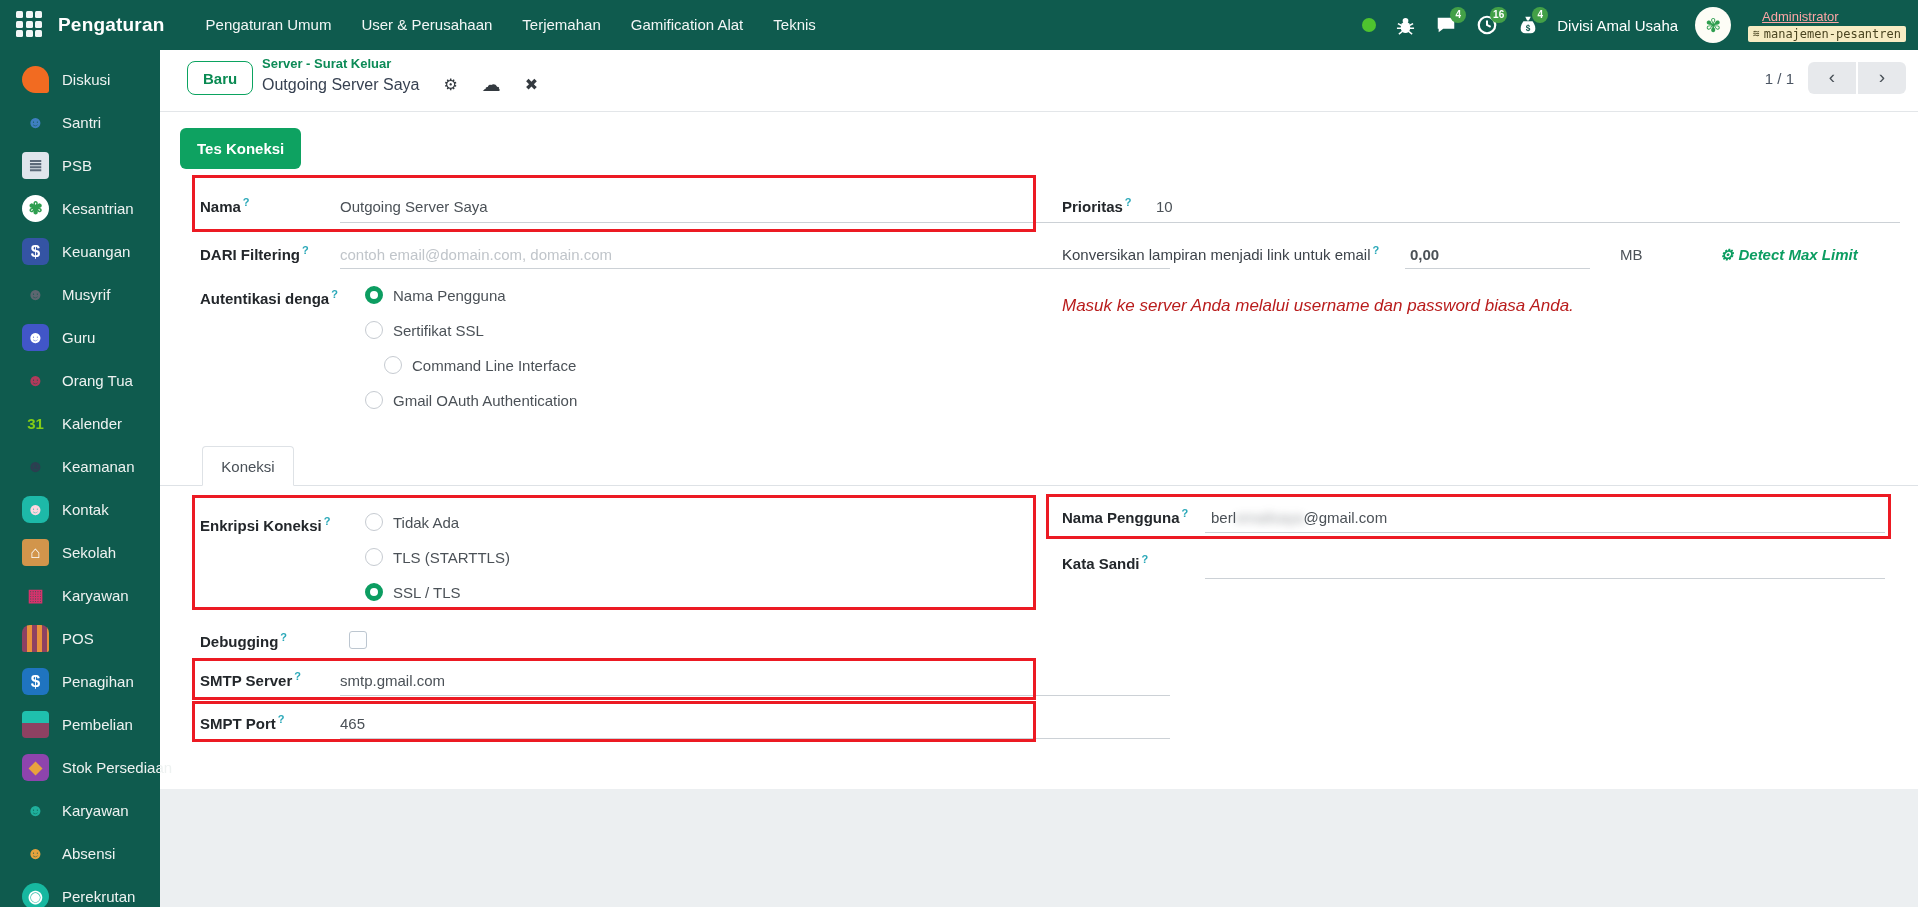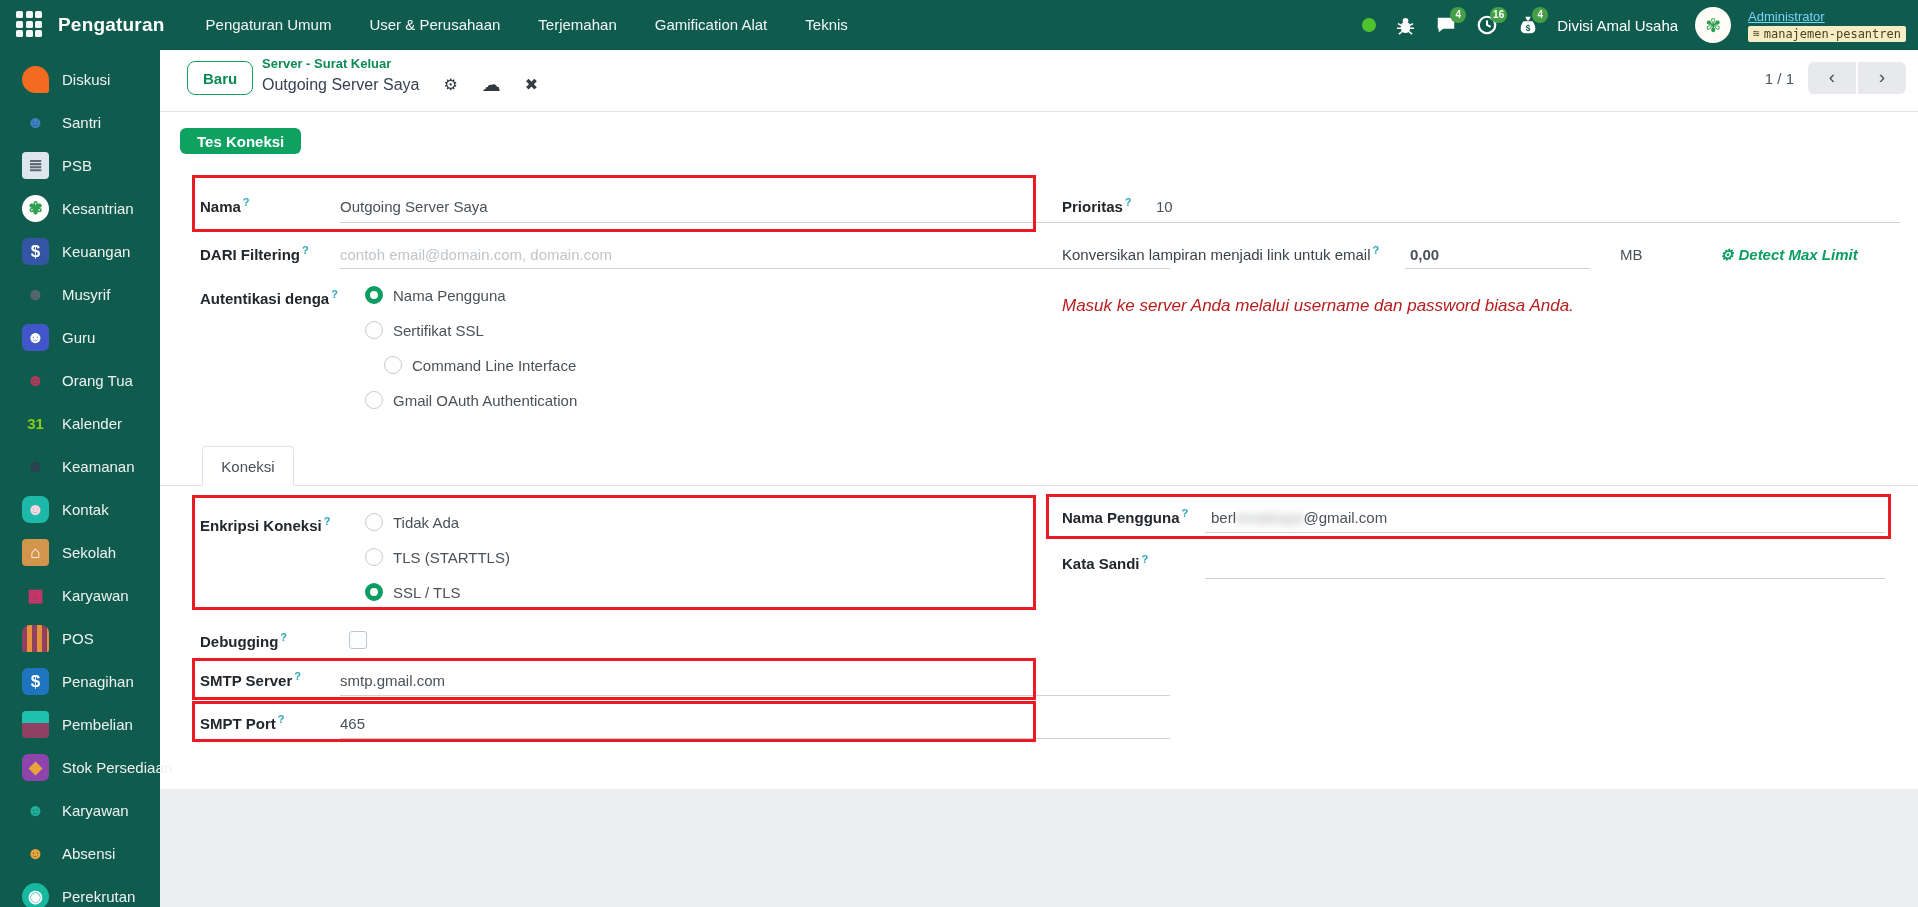--- a/index.html
+++ b/index.html
@@ -6,32 +6,32 @@
   html,body { width:1918px; height:907px; font-family:"Liberation Sans",sans-serif; background:#eef0f1; }
   .screen { position:relative; width:1918px; height:907px; overflow:hidden; background:#fff; }
 
   
   .topbar { position:absolute; left:0; top:0; width:1918px; height:50px; background:#0f5b4e;
             display:flex; align-items:center; color:#fff; z-index:30; }
   .apps-grid { width:28px; height:28px; margin:0 14px 0 16px; display:grid;
                grid-template-columns:repeat(3,7px); grid-template-rows:repeat(3,7px); gap:2.5px; cursor:pointer; }
   .apps-grid span { background:#fff; border-radius:1.5px; opacity:.95; }
   .app-title { font-size:19px; font-weight:bold; margin-right:26px; letter-spacing:.2px; }
-  .tb-menu { display:flex; align-items:center; height:50px;gap:8px; }
+  .tb-menu { display:flex; align-items:center; height:50px; }
   .tb-menu-item { padding:0 15px; font-size:15px; line-height:50px; color:rgba(255,255,255,.95); cursor:pointer; }
   .tb-right { margin-left:auto; display:flex; align-items:center; gap:17px; padding-right:12px; }
   .status-dot { width:14px; height:14px; border-radius:50%; background:#4fc32f; }
   .tb-ic { position:relative; width:24px; height:24px; display:flex; align-items:center; justify-content:center; cursor:pointer; }
   .tb-badge { position:absolute; top:-6px; right:-8px; min-width:16px; height:16px; padding:0 3px;
               background:#43a047; border-radius:8px; font-size:10px; line-height:16px; text-align:center; color:#fff; font-weight:bold; }
   .tb-company { font-size:15px; cursor:pointer; white-space:nowrap; }
   .tb-avatar { width:36px; height:36px; border-radius:50%; background:#fdfdf6; display:flex; align-items:center;
                justify-content:center; color:#2e9e4f; font-size:19px; cursor:pointer; }
   .tb-user { display:flex; flex-direction:column; align-items:flex-start; gap:2px; cursor:pointer; }
-  .tb-user-name { font-size:13px; text-decoration:underline; color:#7dd3fc; }
+  .tb-user-name { font-size:13px; text-decoration:underline; color:#fca5a5;margin-left:14px; }
   .tb-db { display:flex; align-items:center; gap:4px; background:#f7ecc3; color:#4a4420;
            font-family:"DejaVu Sans Mono",monospace; font-size:12px; padding:1px 5px; border-radius:2px; }
   .tb-db .db-ic { font-size:11px; }
 
   
   .sidebar { position:absolute; left:0; top:50px; width:160px; height:857px; background:#0f5b4e; z-index:20; padding-top:8px; }
   .s-item { height:43px; display:flex; align-items:center; gap:13px; padding-left:22px; cursor:pointer; }
   .s-icon { width:27px; height:27px; display:flex; align-items:center; justify-content:center;
             font-size:17px; font-weight:bold; border-radius:6px; flex:0 0 27px; }
   .s-label { color:#eef2f1; font-size:15px; white-space:nowrap; }
@@ -52,21 +52,21 @@
   .pager-btns { display:flex; gap:2px; }
   .pager-btn { width:48px; height:32px; background:#e7e9ec; color:#495057; font-size:19px; line-height:30px;
                text-align:center; cursor:pointer; }
   .pager-btn.prev { border-radius:6px 0 0 6px; }
   .pager-btn.next { border-radius:0 6px 6px 0; }
 
   
   .sheet { position:absolute; left:160px; top:112px; width:1758px; height:677px; background:#fff; z-index:5; }
   .below-sheet { position:absolute; left:160px; top:789px; width:1758px; height:118px; background:#eceff1; }
 
-  .btn-test { position:absolute; left:20px; top:16px; height:26px; padding:0 17px; background:#0ea261; color:#fff;
+  .btn-test { position:absolute; left:20px; top:16px; height:41px; padding:0 17px; background:#0ea261; color:#fff;
               border:none; border-radius:6px; font-size:15px; font-weight:bold; cursor:pointer; font-family:inherit; }
 
   .f-label { position:absolute; font-size:15px; font-weight:bold; color:#23272b; white-space:nowrap; }
   .f-label sup { color:#2aa8b8; font-size:11px; font-weight:bold; margin-left:2px; }
   .f-label.plain { font-weight:normal; color:#3d434a; }
   .f-value { position:absolute; font-size:15px; color:#4b5157; white-space:nowrap; cursor:text; }
   .f-placeholder { position:absolute; font-size:15px; color:#c0c5ca; white-space:nowrap; cursor:text; }
   .f-line { position:absolute; height:1px; background:#ccd1d6; }
 
   .radio-row { position:absolute; display:flex; align-items:center; gap:10px; cursor:pointer; }

